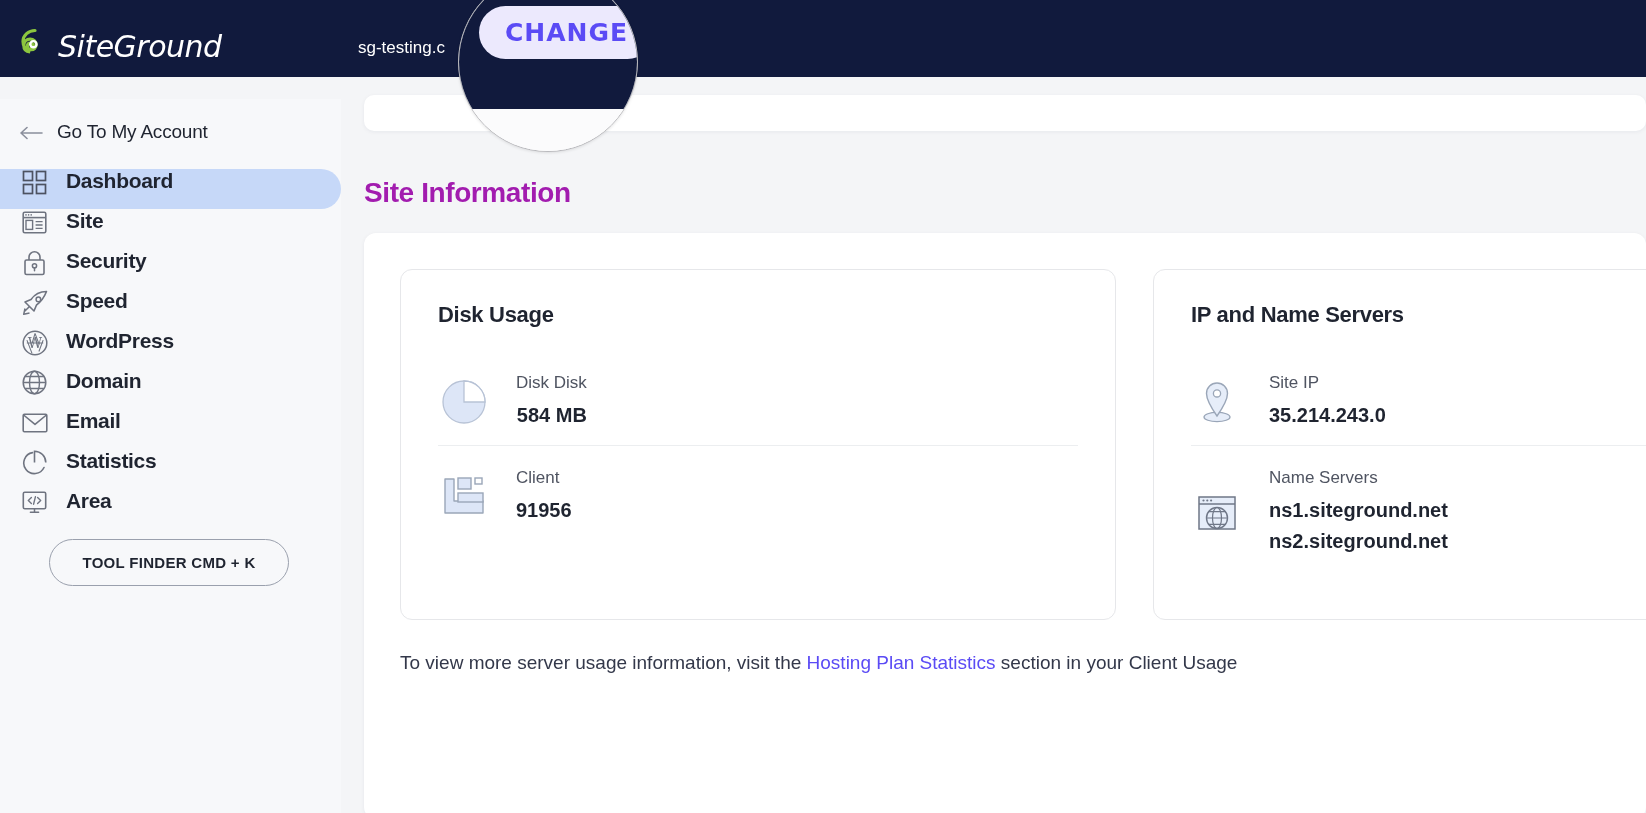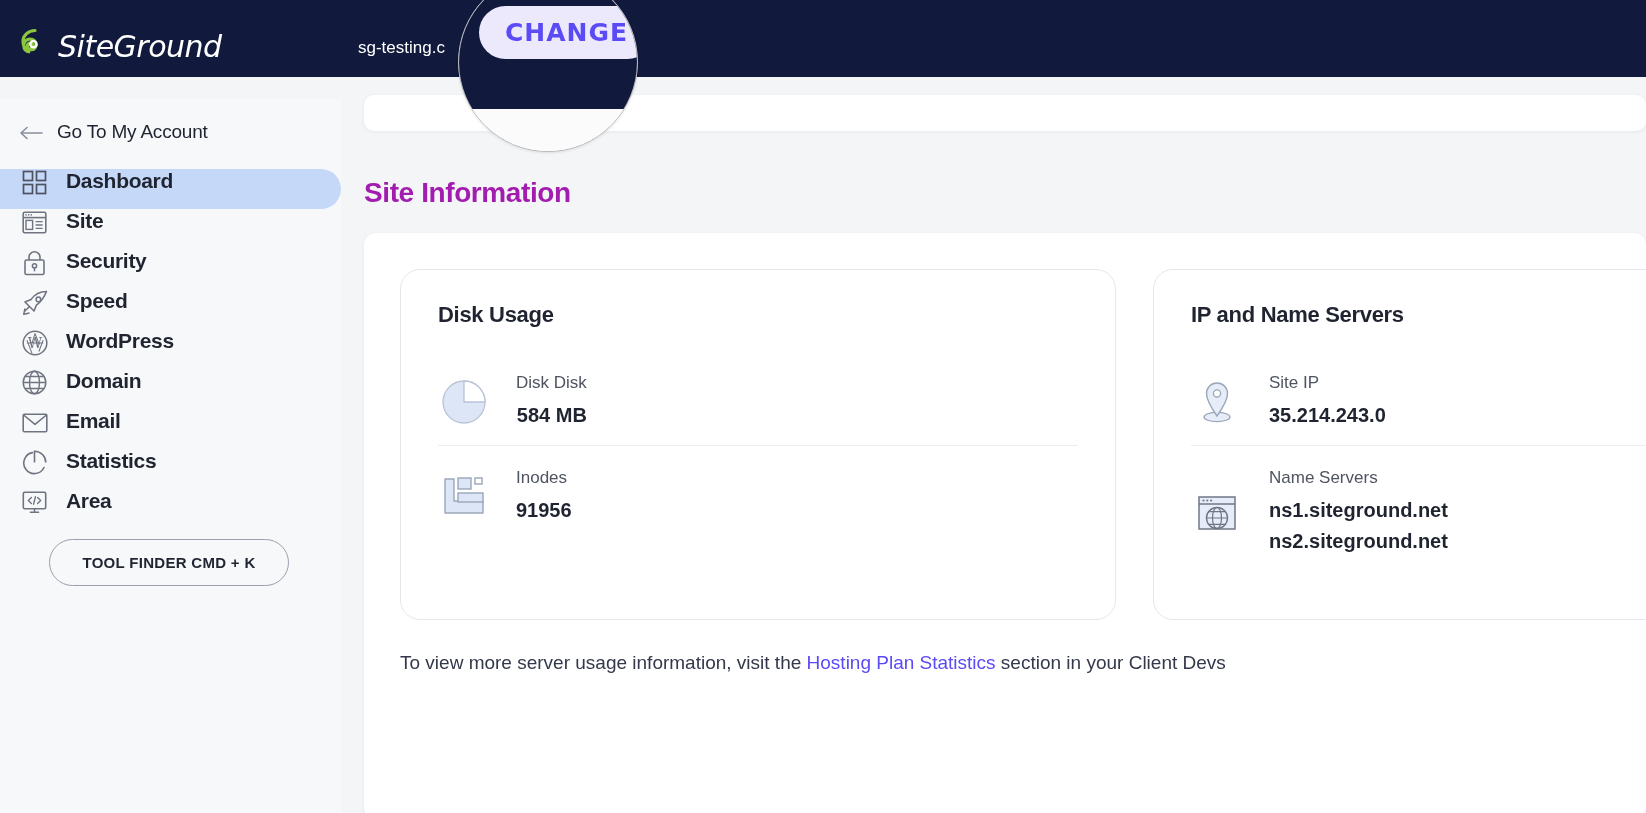--- a/index.html
+++ b/index.html
@@ -153,21 +153,21 @@
     border-radius: 12px;
     box-shadow: 0 1px 4px rgba(17,26,61,0.06);
   }
   .cards-row {
     position: absolute; left: 36px; top: 36px;
     display: flex; gap: 37px;
   }
   .info-card {
     width: 716px; height: 351px;
     border: 1px solid #e6e7ea;
-    border-radius: 20px;
+    border-radius: 12px;
     padding: 32px 37px 16px 37px;
   }
   .info-card h3 {
     font-size: 22px; font-weight: bold; color: #1f2430;
     letter-spacing: -0.3px; margin-bottom: 32px;
   }
   .row {
     display: flex; align-items: center; gap: 26px;
     padding: 13px 0 14px 0;
   }
@@ -359,21 +359,21 @@
           <div class="row">
             <span class="big-ico">
               <svg width="48" height="48" viewBox="0 0 48 48">
                 <path d="M5 6h9v22h29v12H5z" fill="#dde6f7" stroke="#9aa6b8" stroke-width="1.4" stroke-linejoin="round"></path>
                 <rect x="18" y="5" width="13" height="11" fill="#dde6f7" stroke="#9aa6b8" stroke-width="1.4"></rect>
                 <rect x="35" y="5" width="7" height="6" fill="#ffffff" stroke="#9aa6b8" stroke-width="1.4"></rect>
                 <rect x="18" y="20" width="25" height="9" fill="#dde6f7" stroke="#9aa6b8" stroke-width="1.4"></rect>
               </svg>
             </span>
             <span class="txt">
-              <span class="k" style="display:block">Inodes</span>
+              <span class="k" style="display:block">Client</span>
               <span class="v" style="display:block">91956</span>
             </span>
           </div>
         </div>
 
         <div class="info-card">
           <h3>IP and Name Servers</h3>
 
           <div class="row">
             <span class="big-ico">
@@ -405,18 +405,18 @@
             <span class="txt">
               <span class="k" style="display:block">Name Servers</span>
               <span class="v" style="display:block;white-space:pre-line">ns1.siteground.net
 ns2.siteground.net</span>
             </span>
           </div>
         </div>
       </div>
 
       <div class="foot-note">
-        <span>To view more server usage information, visit the </span><a href="#">Hosting Plan Statistics</a><span> section in your Client Devs</span>
+        <span>To view more server usage information, visit the </span><a href="#">Hosting Plan Statistics</a><span> section in your Client Usage</span>
       </div>
     </div>
 
   </div>
 </div>
 
 </body></html>

